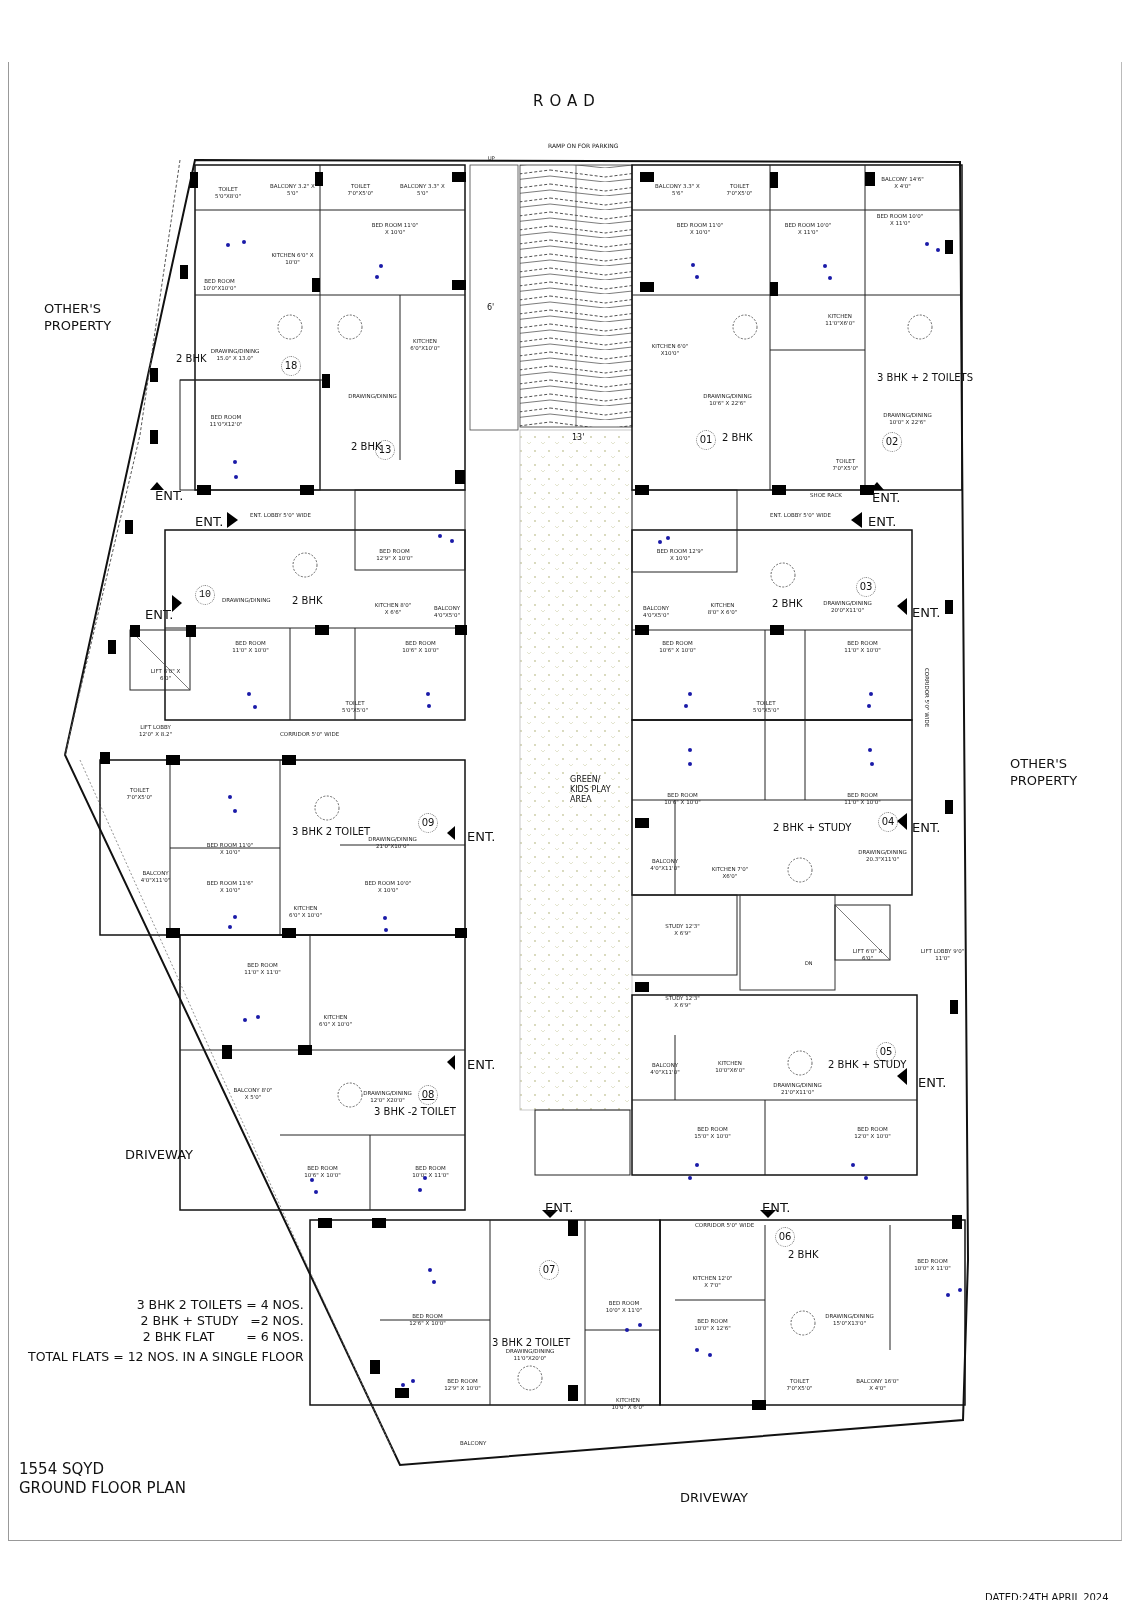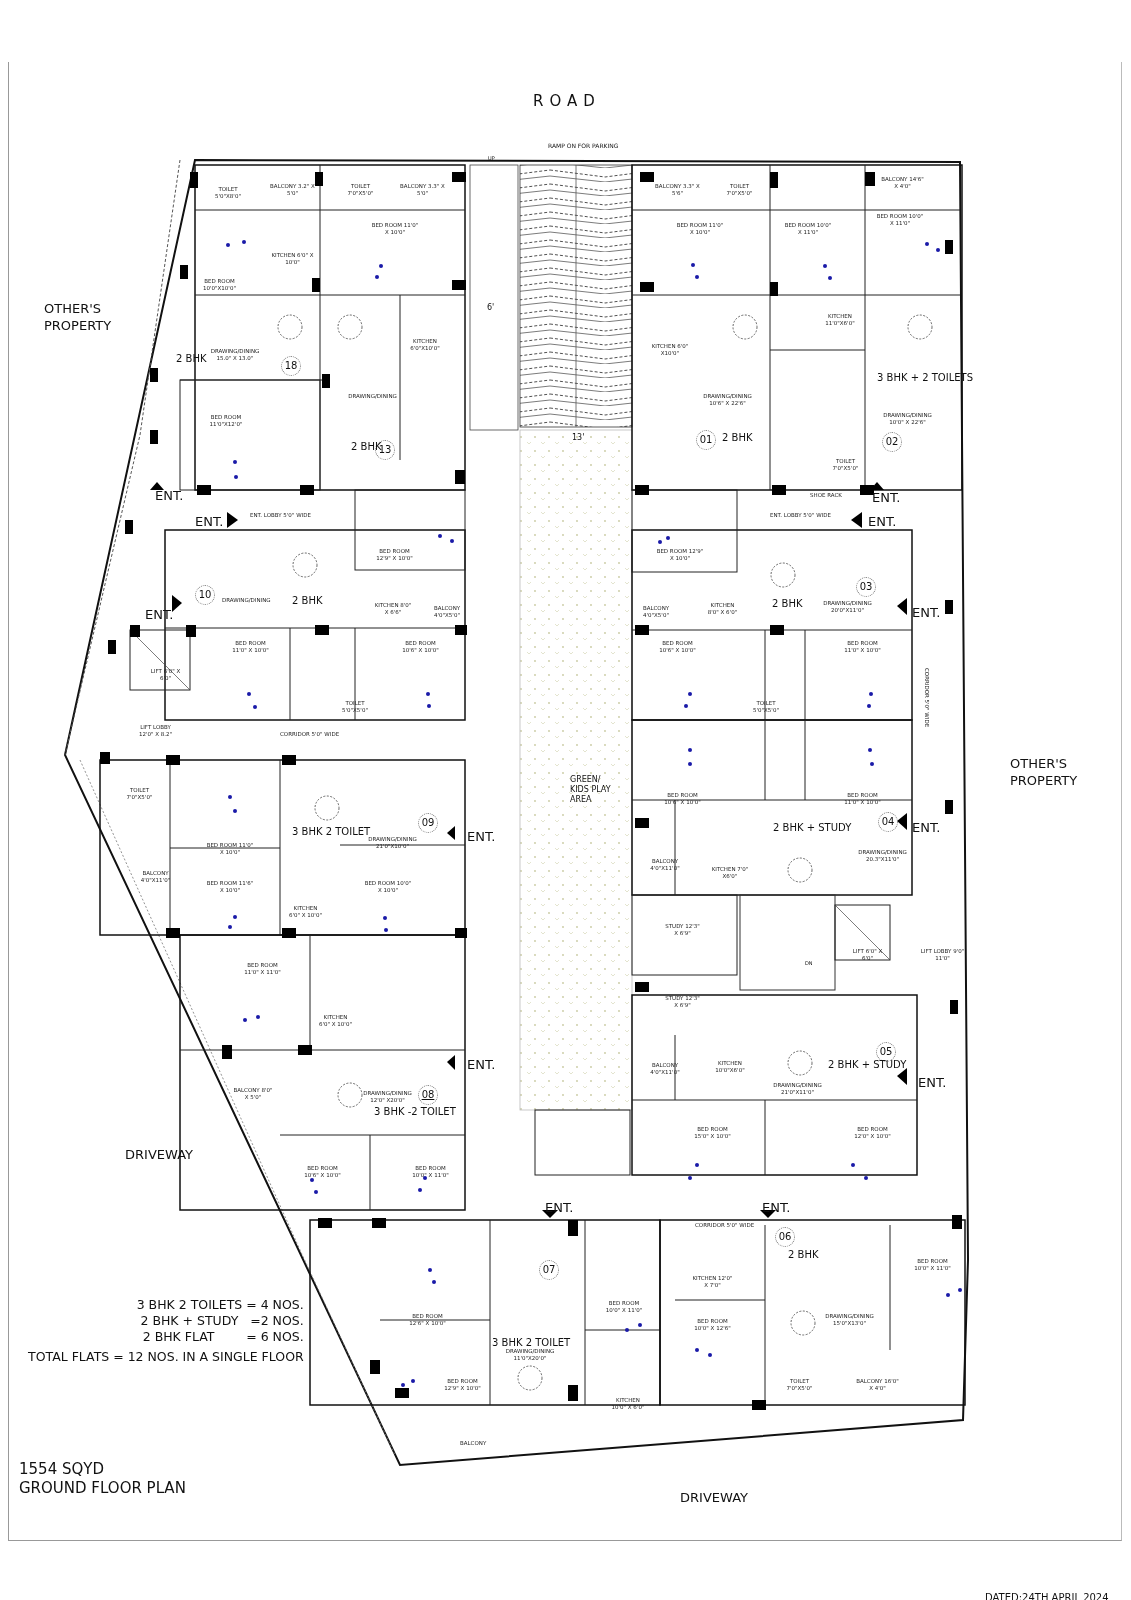--- a/index.html
+++ b/index.html
@@ -274,21 +274,21 @@
 
 <div class="unitno" style="left:696px;top:430px;">01</div>
 <div class="unitno" style="left:882px;top:432px;">02</div>
 <div class="unitno" style="left:856px;top:577px;">03</div>
 <div class="unitno" style="left:878px;top:812px;">04</div>
 <div class="unitno" style="left:876px;top:1042px;">05</div>
 <div class="unitno" style="left:775px;top:1227px;">06</div>
 <div class="unitno" style="left:539px;top:1260px;">07</div>
 <div class="unitno" style="left:418px;top:1085px;text-decoration:underline;">08</div>
 <div class="unitno" style="left:418px;top:813px;">09</div>
-<div class="unitno" style="left:195px;top:585px;">10</div>
+<div class="unitno" style="left:195px;top:585px;font-family:Liberation Mono, monospace;">10</div>
 <div class="unitno" style="left:375px;top:440px;">13</div>
 <div class="unitno" style="left:281px;top:356px;">18</div>
 
 <div class="unit" style="left:722px;top:432px;">2 BHK</div>
 <div class="unit" style="left:877px;top:372px;">3 BHK + 2 TOILETS</div>
 <div class="unit" style="left:772px;top:598px;">2 BHK</div>
 <div class="unit" style="left:773px;top:822px;">2 BHK + STUDY</div>
 <div class="unit" style="left:828px;top:1059px;">2 BHK + STUDY</div>
 <div class="unit" style="left:788px;top:1249px;">2 BHK</div>
 <div class="unit" style="left:492px;top:1337px;">3 BHK 2 TOILET</div>

